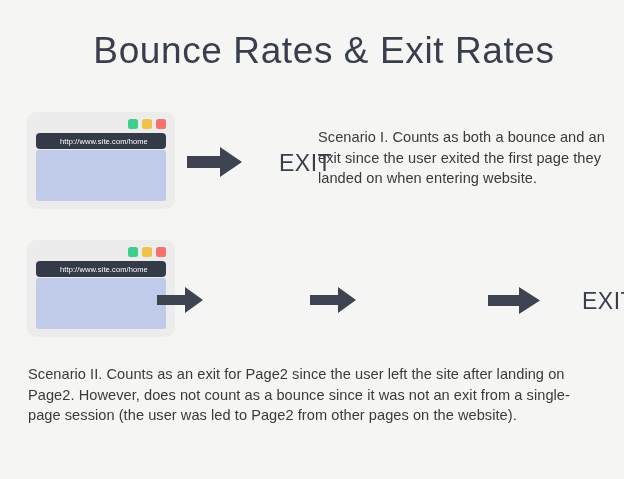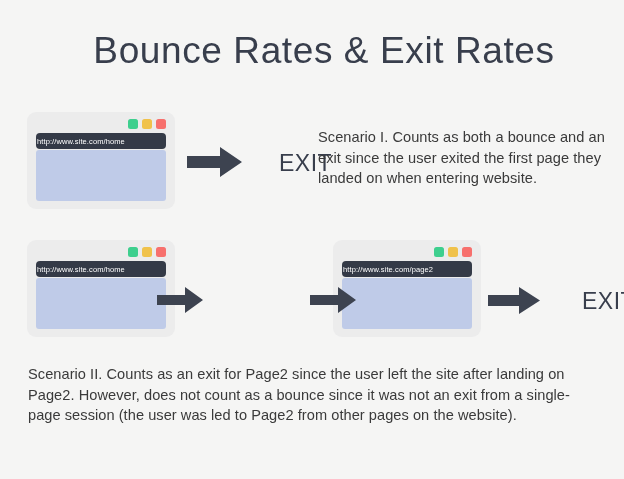--- a/index.html
+++ b/index.html
@@ -64,21 +64,21 @@
     position: absolute;
     left: 9px;
     top: 21px;
     width: 130px;
     height: 16px;
     background: #343a47;
     border-radius: 4px;
     box-sizing: border-box;
     display: flex;
     align-items: center;
-    padding-left: 1px;
+    padding-left: 24px;
     overflow: hidden;
   }
   .urlbar-text {
     color: #ffffff;
     font-size: 7.5px;
     letter-spacing: 0.1px;
     white-space: nowrap;
     font-family: "Liberation Sans", sans-serif;
   }
   .viewport {
@@ -162,31 +162,20 @@
       <span class="dot yellow"></span>
       <span class="dot red"></span>
     </div>
     <div class="urlbar">
       <span class="urlbar-text">http://www.site.com/home</span>
     </div>
     <div class="viewport"></div>
   </div>
 
 
-  <div class="browser" style="left:333px; top:240px;">
-    <div class="dots">
-      <span class="dot green"></span>
-      <span class="dot yellow"></span>
-      <span class="dot red"></span>
-    </div>
-    <div class="urlbar">
-      <span class="urlbar-text">http://www.site.com/page2</span>
-    </div>
-    <div class="viewport"></div>
-  </div>
 
   <div class="arrow" style="left:157px; top:287px;">
     <svg width="46" height="26" viewBox="0 0 46 26">
       <path d="M0,8 L28,8 L28,0 L46,13 L28,26 L28,18 L0,18 Z" fill="#3d4350"></path>
     </svg>
   </div>
 
   <div class="arrow" style="left:310px; top:287px;">
     <svg width="46" height="26" viewBox="0 0 46 26">
       <path d="M0,8 L28,8 L28,0 L46,13 L28,26 L28,18 L0,18 Z" fill="#3d4350"></path>

